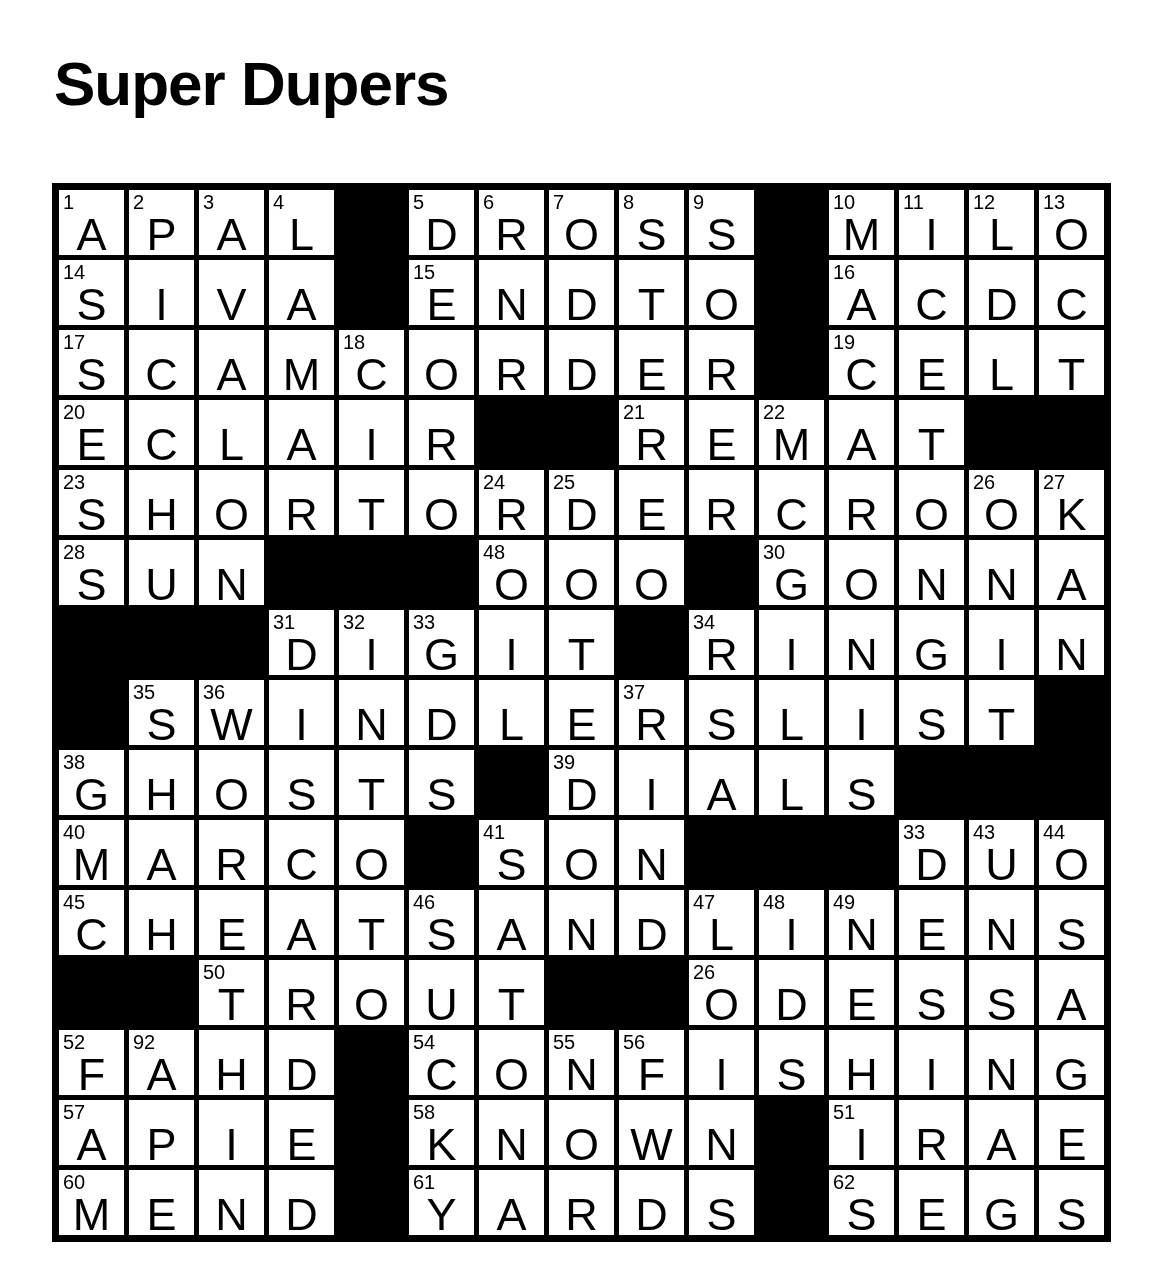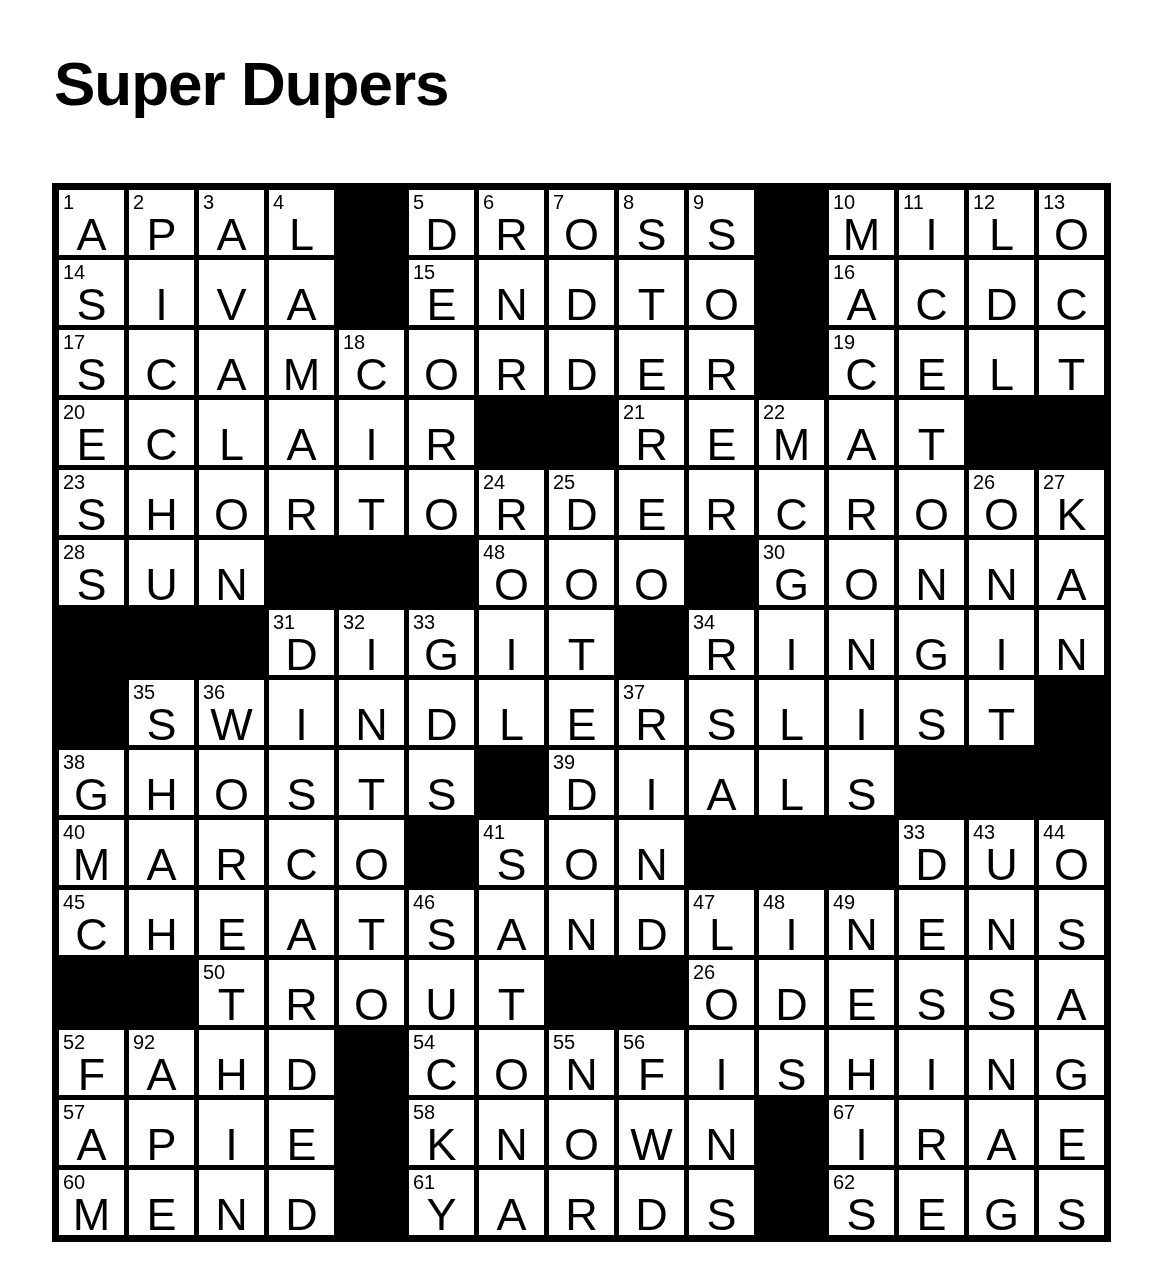--- a/index.html
+++ b/index.html
@@ -670,21 +670,21 @@
         <span class="letter">O</span>
       </div>
       <div class="cell">
         <span class="letter">W</span>
       </div>
       <div class="cell">
         <span class="letter">N</span>
       </div>
       <div class="cell black"></div>
       <div class="cell">
-        <span class="num">67</span>
+        <span class="num">51</span>
         <span class="letter">I</span>
       </div>
       <div class="cell">
         <span class="letter">R</span>
       </div>
       <div class="cell">
         <span class="letter">A</span>
       </div>
       <div class="cell">
         <span class="letter">E</span>

